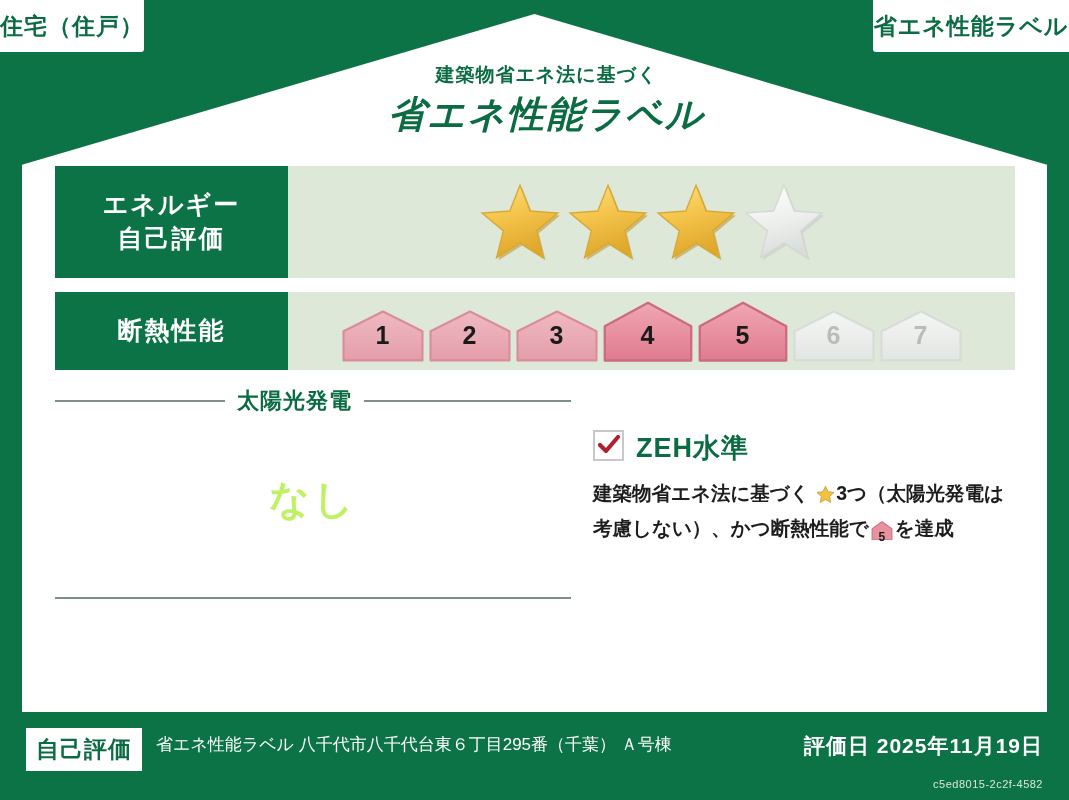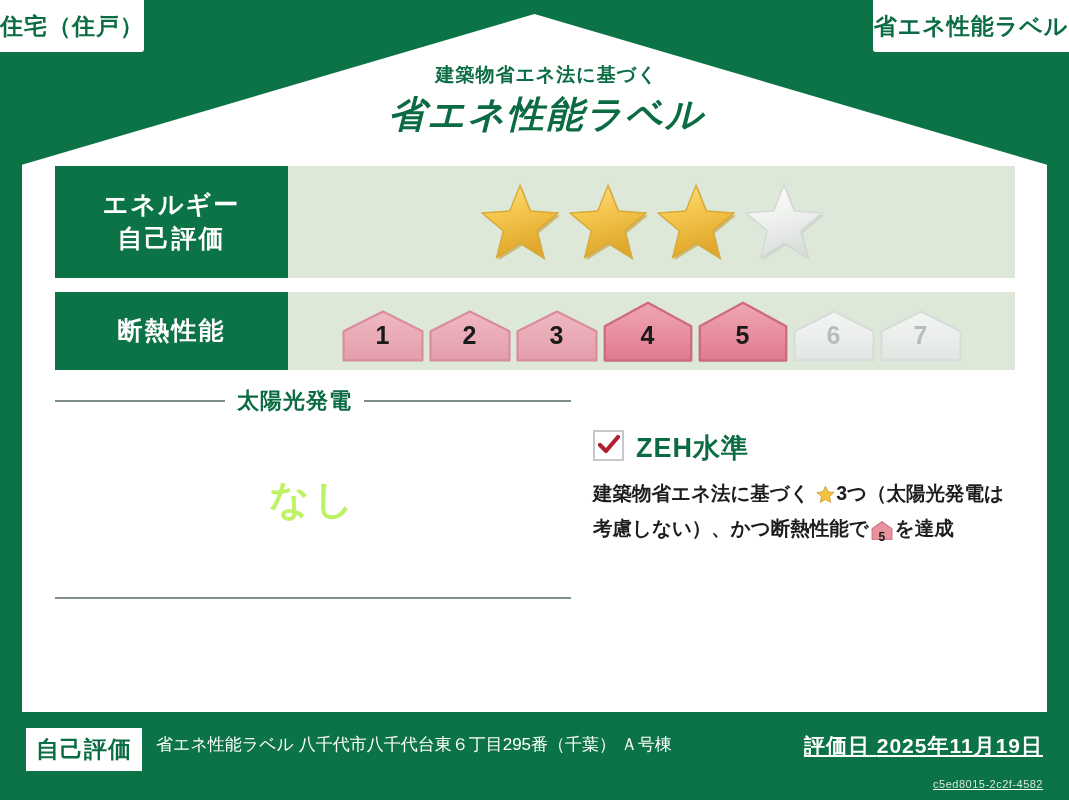--- a/index.html
+++ b/index.html
@@ -260,21 +260,20 @@
     font-size: 17px;
     line-height: 1.45;
     padding-left: 8px;
     padding-top: 5px;
     max-width: 560px;
   }
   #footer-right {
     text-align: right;
     flex: 0 0 auto;
     padding-top: 4px;
-    text-decoration: underline;
   }
   #eval-date {
     font-size: 21px;
     font-weight: bold;
     letter-spacing: 1px;
     white-space: nowrap;
   }
   #eval-id {
     font-size: 11px;
     letter-spacing: 0.5px;

